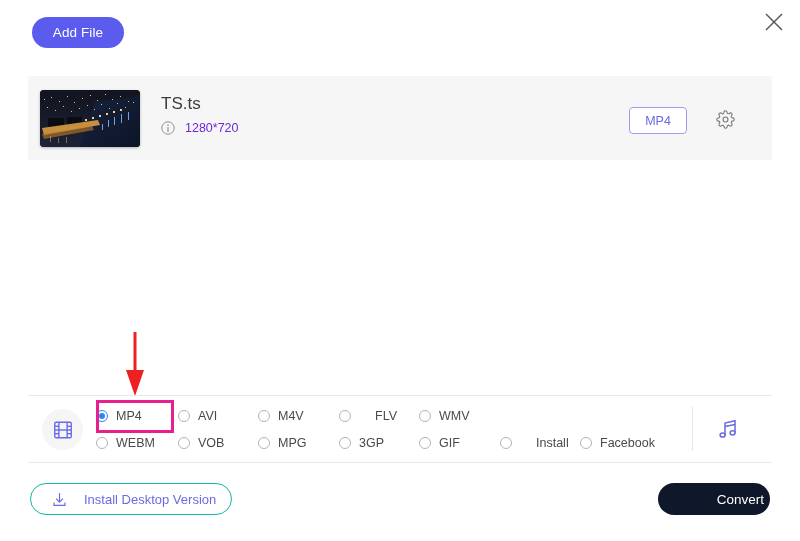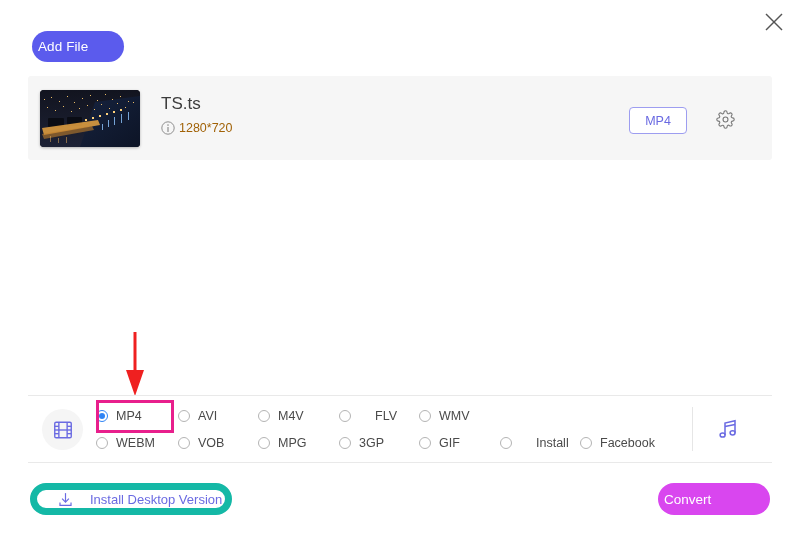--- a/index.html
+++ b/index.html
@@ -27,30 +27,30 @@
     align-items: center;
     justify-content: center;
     cursor: pointer;
   }
   .close-btn svg { display: block; }
 
   
   .addfile-btn {
     position: absolute;
     left: 32px;
-    top: 31px;
+    top: 17px;
     width: 92px;
     height: 31px;
     border-radius: 16px;
     background: #5b5bed;
     color: #ffffff;
     font-size: 13.5px;
     display: flex;
     align-items: center;
-    justify-content: flex-start;
+    justify-content: center;
     border: none;
     cursor: pointer;
     font-family: "Liberation Sans", sans-serif;
     letter-spacing: .1px;
   }
 
   
   .file-card {
     position: absolute;
     left: 28px;
@@ -87,23 +87,23 @@
     margin-top: 9px;
     display: flex;
     align-items: center;
   }
   .info-icon {
     width: 14px;
     height: 14px;
     display: block;
   }
   .file-res {
-    margin-left: 4px;
+    margin-left: 10px;
     font-size: 12.5px;
-    color: #a16207;
+    color: #6d28d9;
   }
 
   .fmt-badge {
     position: absolute;
     right: 85px;
     top: 31px;
     width: 56px;
     height: 25px;
     border: 1px solid #9d9df0;
     border-radius: 4px;
@@ -255,21 +255,21 @@
   }
 
   
   .install-btn {
     position: absolute;
     left: 30px;
     top: 483px;
     width: 202px;
     height: 32px;
     border-radius: 17px;
-    border: 7px solid #14b8a6;
+    border: 1px solid #14b8a6;
     background: #ffffff;
     display: flex;
     align-items: center;
     cursor: pointer;
     box-sizing: border-box;
   }
   .install-btn .dl-icon {
     margin-left: 20px;
     width: 17px;
     height: 17px;
@@ -282,28 +282,28 @@
     font-family: "Liberation Sans", sans-serif;
   }
 
   .convert-btn {
     position: absolute;
     left: 658px;
     top: 483px;
     width: 112px;
     height: 32px;
     border-radius: 17px;
-    background: #d946ef;
+    background: #0f172a;
     color: #fff;
     font-size: 13.5px;
     border: none;
     cursor: pointer;
     display: flex;
     align-items: center;
-    justify-content: flex-start;
+    justify-content: flex-end;
     font-family: "Liberation Sans", sans-serif;
   }
 </style>
 </head>
 <body>
 
 <div class="close-btn">
   <svg width="20" height="20" viewBox="0 0 20 20">
     <line x1="2" y1="2" x2="18" y2="18" stroke="#555" stroke-width="1.4"></line>
     <line x1="18" y1="2" x2="2" y2="18" stroke="#555" stroke-width="1.4"></line>

